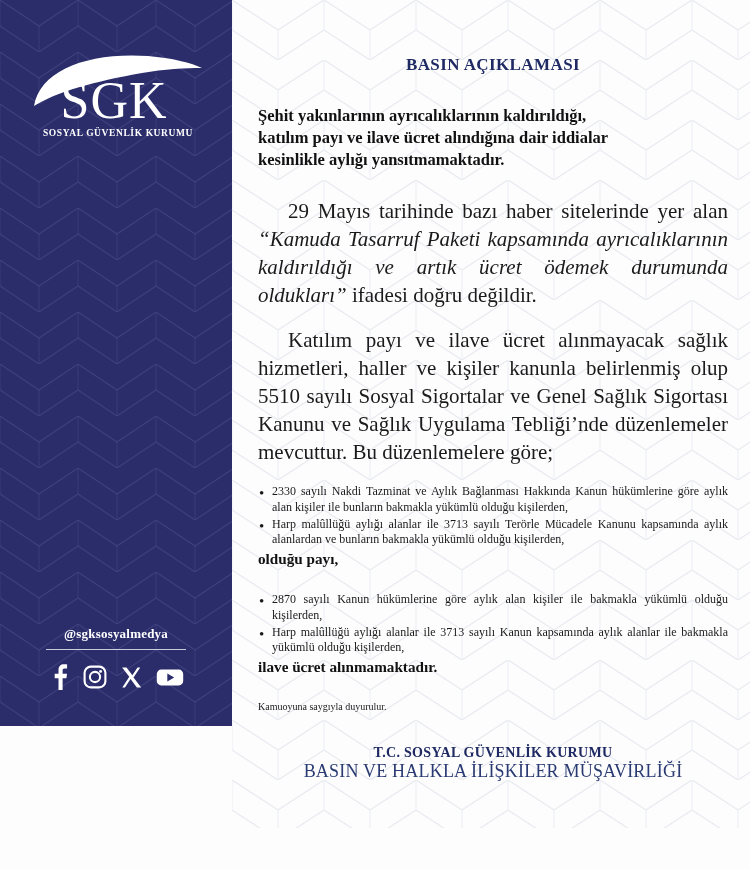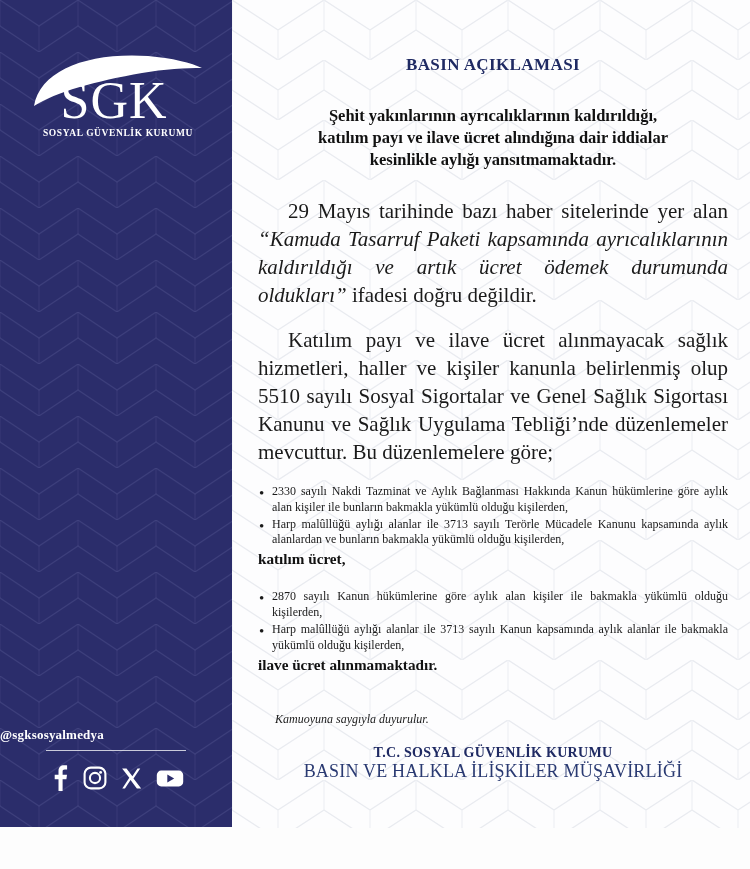--- a/index.html
+++ b/index.html
@@ -23,21 +23,21 @@
   .chev {
     position: absolute;
     inset: 0;
     pointer-events: none;
   }
 
   
   .sidebar {
     position: relative;
     width: 232px;
-    height: 827px;
+    height: 726px;
     flex: 0 0 232px;
     background: #a16207;
     overflow: hidden;
   }
   .sidebar-inner {
     position: relative;
     z-index: 2;
     height: 100%;
     display: flex;
     flex-direction: column;
@@ -51,21 +51,21 @@
     text-align: center;
   }
   .logo-svg { display: block; margin: 0 auto; }
 
   
   .social-block {
     position: absolute;
     left: 0;
     right: 0;
     bottom: 36px;
-    text-align: left;
+    text-align: center;
   }
   .handle {
     color: #ffffff;
     font-family: "Liberation Serif", serif;
     font-weight: bold;
     font-size: 13px;
     letter-spacing: .2px;
     margin-bottom: 7px;
   }
   .handle-rule {
@@ -102,21 +102,20 @@
 
   .doc-title {
     text-align: center;
     color: #1f2a63;
     font-weight: bold;
     font-size: 17px;
     letter-spacing: .4px;
     margin: 0 0 30px 0;
   }
   .doc-subtitle {
-    text-align: center;
     color: #111111;
     font-weight: bold;
     font-size: 16.5px;
     line-height: 1.32;
     margin: 0 0 28px 0;
   }
   .doc-subtitle span { display: block; }
 
   p.para {
     margin: 0 0 17px 0;
@@ -153,25 +152,24 @@
     font-weight: bold;
     font-size: 15.2px;
     line-height: 1.33;
     color: #111111;
     margin: 0;
   }
   .strong-line .norm { font-weight: bold; }
   .gap-md { height: 22px; }
 
   p.closing {
-    margin: 17px;
-    font-size: 12px;
+    margin: 0;
+    font-size: 10px;
     line-height: 1.33;
     color: #1a1a1a;
-    font-style: italic;
   }
 
   .footer {
     margin-top: auto;
     padding-bottom: 46px;
     text-align: center;
   }
   .footer-line1 {
     color: #1f2a63;
     font-weight: bold;
@@ -284,21 +282,21 @@
       </h2>
 
       <p class="para"><span>29 Mayıs tarihinde bazı haber sitelerinde yer alan </span><span class="it">“Kamuda Tasarruf Paketi kapsamında ayrıcalıklarının kaldırıldığı ve artık ücret ödemek durumunda oldukları”</span><span> ifadesi doğru değildir.</span></p>
 
       <p class="para">Katılım payı ve ilave ücret alınmayacak sağlık hizmetleri, haller ve kişiler kanunla belirlenmiş olup 5510 sayılı Sosyal Sigortalar ve Genel Sağlık Sigortası Kanunu ve Sağlık Uygulama Tebliği’nde düzenlemeler mevcuttur. Bu düzenlemelere göre;</p>
 
       <ul class="bullets">
         <li>2330 sayılı Nakdi Tazminat ve Aylık Bağlanması Hakkında Kanun hükümlerine göre aylık alan kişiler ile bunların bakmakla yükümlü olduğu kişilerden,</li>
         <li>Harp malûllüğü aylığı alanlar ile 3713 sayılı Terörle Mücadele Kanunu kapsamında aylık alanlardan ve bunların bakmakla yükümlü olduğu kişilerden,</li>
       </ul>
-      <p class="strong-line"><span>katılım ücret,</span><span class="norm"></span></p>
+      <p class="strong-line"><span>olduğu payı,</span><span class="norm"></span></p>
 
       <div class="gap-md"></div>
 
       <ul class="bullets">
         <li>2870 sayılı Kanun hükümlerine göre aylık alan kişiler ile bakmakla yükümlü olduğu kişilerden,</li>
         <li>Harp malûllüğü aylığı alanlar ile 3713 sayılı Kanun kapsamında aylık alanlar ile bakmakla yükümlü olduğu kişilerden,</li>
       </ul>
       <p class="strong-line"><span>ilave ücret</span><span class="norm"> alınmamaktadır.</span></p>
 
       <div class="gap-md"></div>

